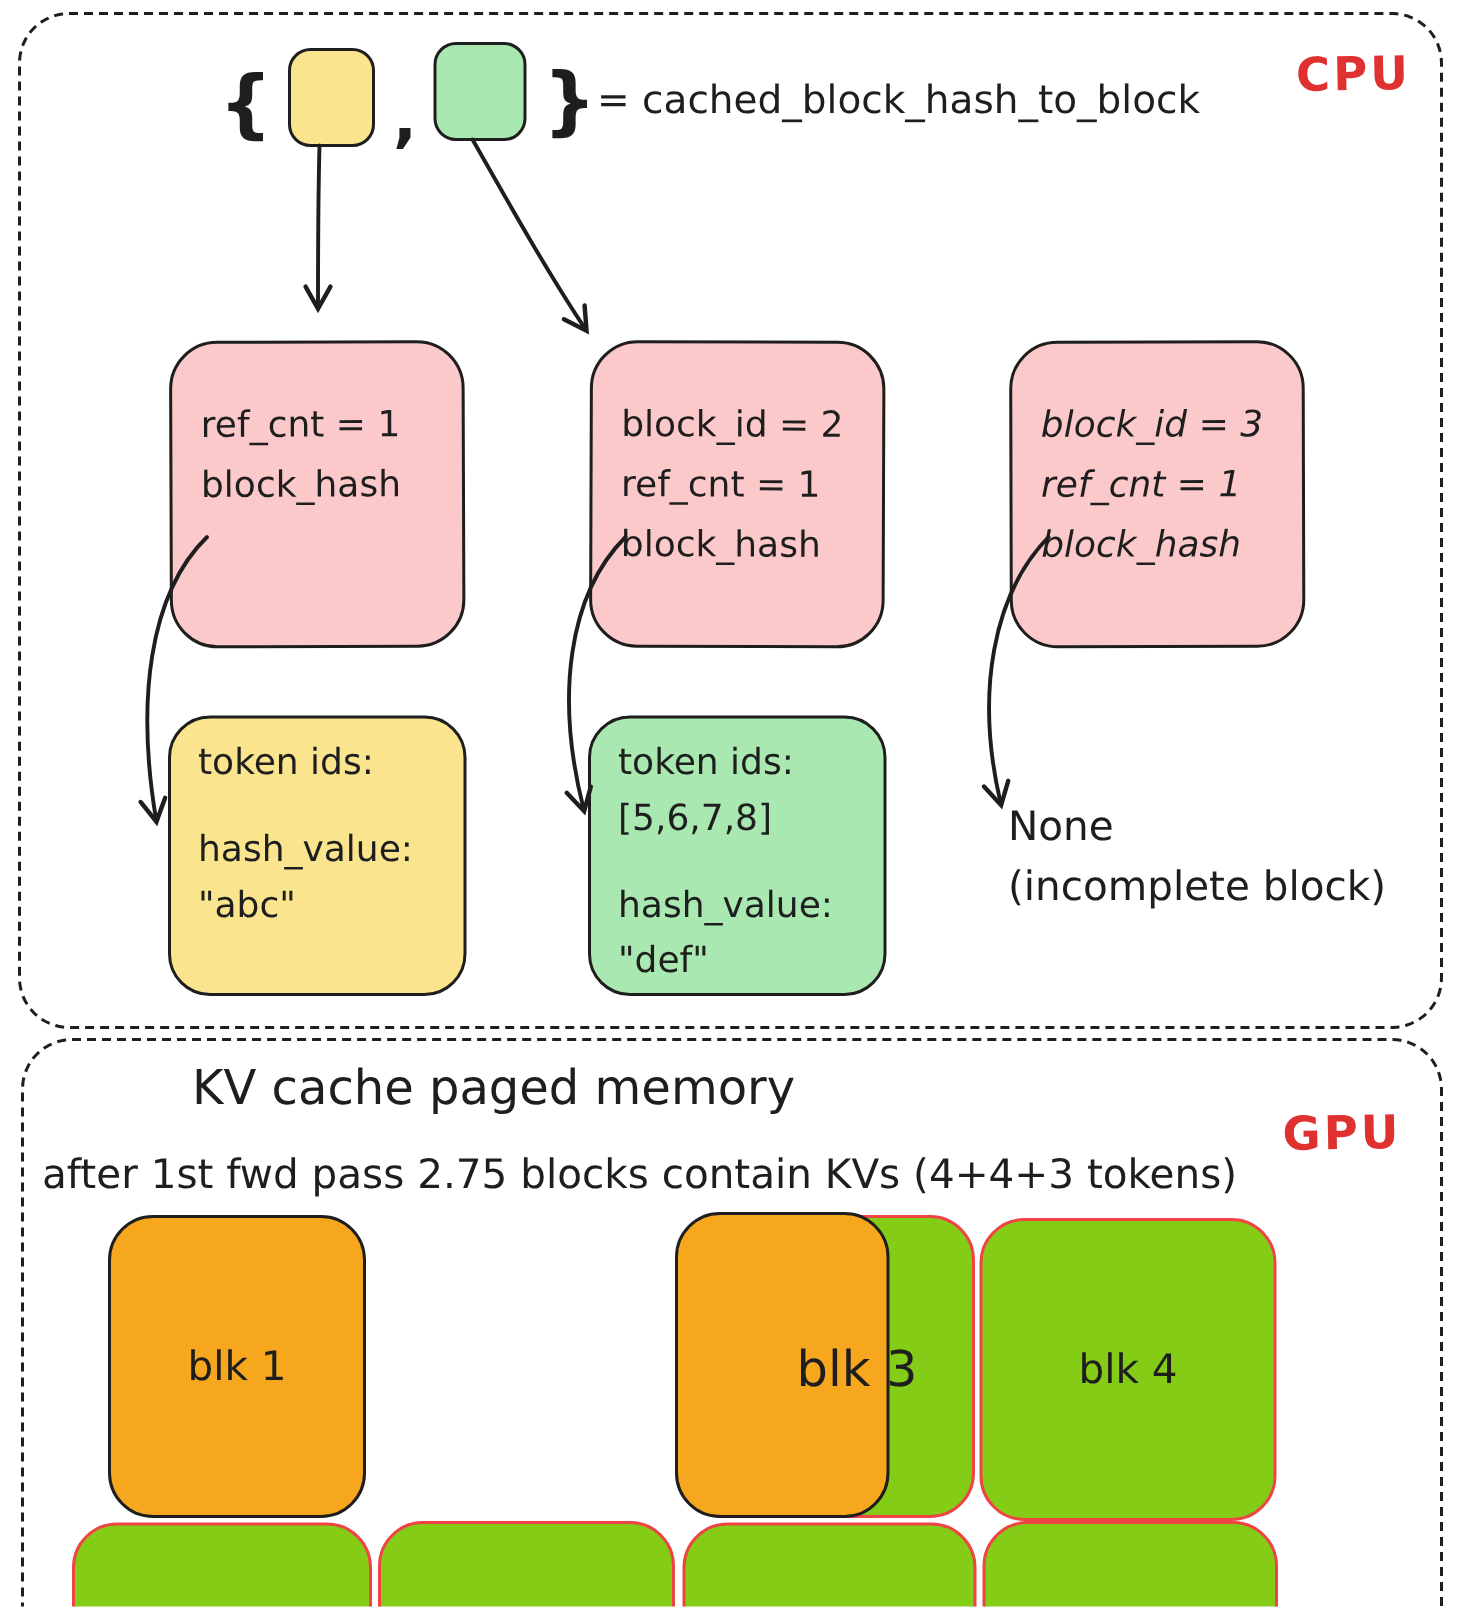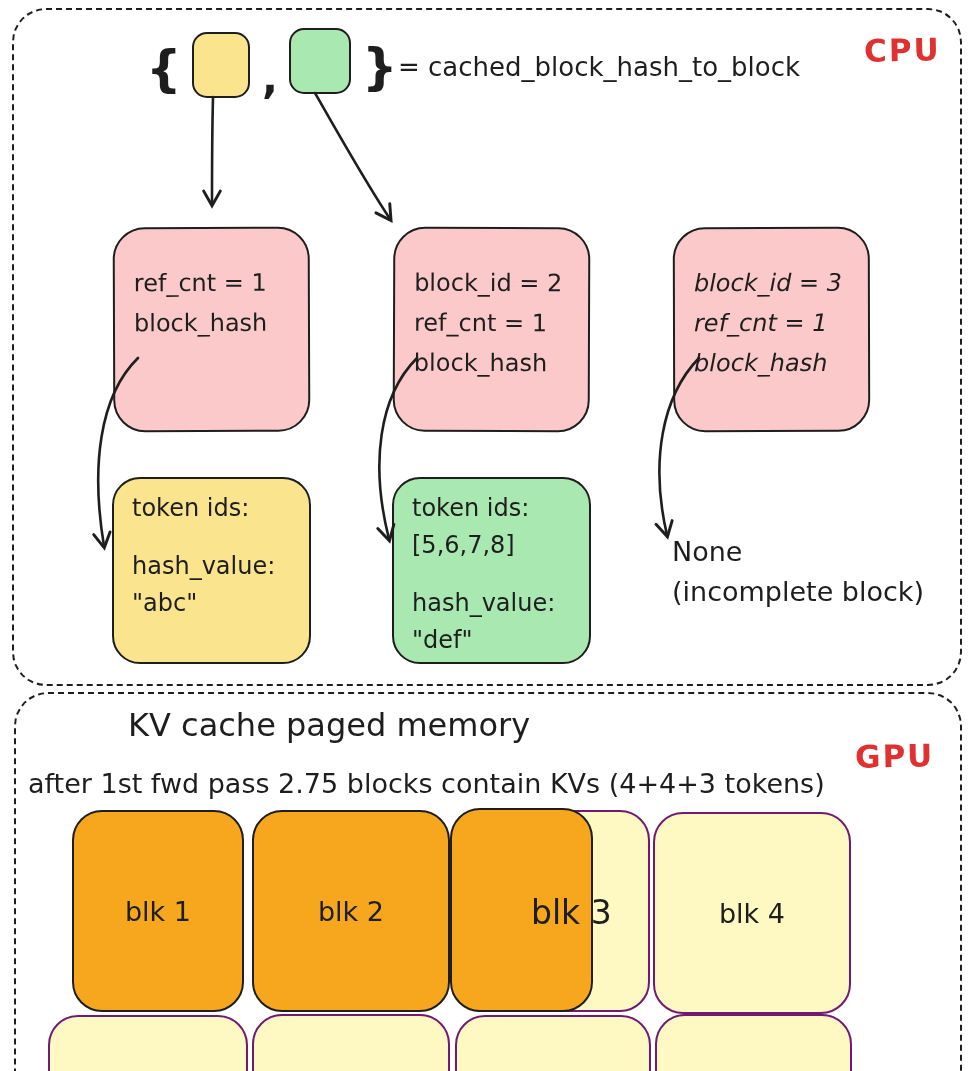--- a/index.html
+++ b/index.html
@@ -82,21 +82,21 @@
 
   .mem-block {
     position: absolute;
     height: 202px;
     border-radius: 30px;
     box-sizing: border-box;
     display: flex; align-items: center; justify-content: center;
     font-size: 27px;
   }
   .mem-orange { background: #f6a71e; border: 2.5px solid #1e1e1e; }
-  .mem-gray   { background: #fef9c3; border: 2px solid #701a75; }
+  .mem-gray   { background: #84cc16; border: 2px solid #ef4444; }
   .mem-label  { position: absolute; font-size: 33px; }
 
   svg.overlay { position: absolute; left: 0; top: 0; pointer-events: none; }
 </style>
 </head>
 <body>
 
 <div id="stage">
 
   <div id="cpu-panel" class="panel"></div>
@@ -163,23 +163,20 @@
   <div id="gpu-panel" class="panel"></div>
 
   <div id="gpu-title" style="left:128px; top:706px;">KV cache paged memory</div>
   <div class="section-label" style="left:855px; top:738px;">GPU</div>
   <div id="gpu-subtitle" style="left:28px; top:728px;margin-top:40px;">after 1st fwd pass 2.75 blocks contain KVs (4+4+3 tokens)</div>
 
   <div class="mem-block mem-orange" style="left:48px; top:810px; width:172px;margin-left:24px;">
     <span>blk 1</span>
   </div>
 
-  <div class="mem-block mem-orange" style="left:252px; top:810px; width:198px;">
-    <span>blk 2</span>
-  </div>
 
   <div class="mem-block mem-gray" style="left:453px; top:810px; width:197px;"></div>
   <div class="mem-block mem-orange" style="left:450px; top:808px; width:143px; height:204px;"></div>
   <div class="mem-label" style="left:531px; top:893px;">blk 3</div>
 
   <div class="mem-block mem-gray" style="left:653px; top:812px; width:198px;">
     <span>blk 4</span>
   </div>
 
   <div class="mem-block mem-gray" style="left:48px;  top:1015px; width:200px;"></div>

